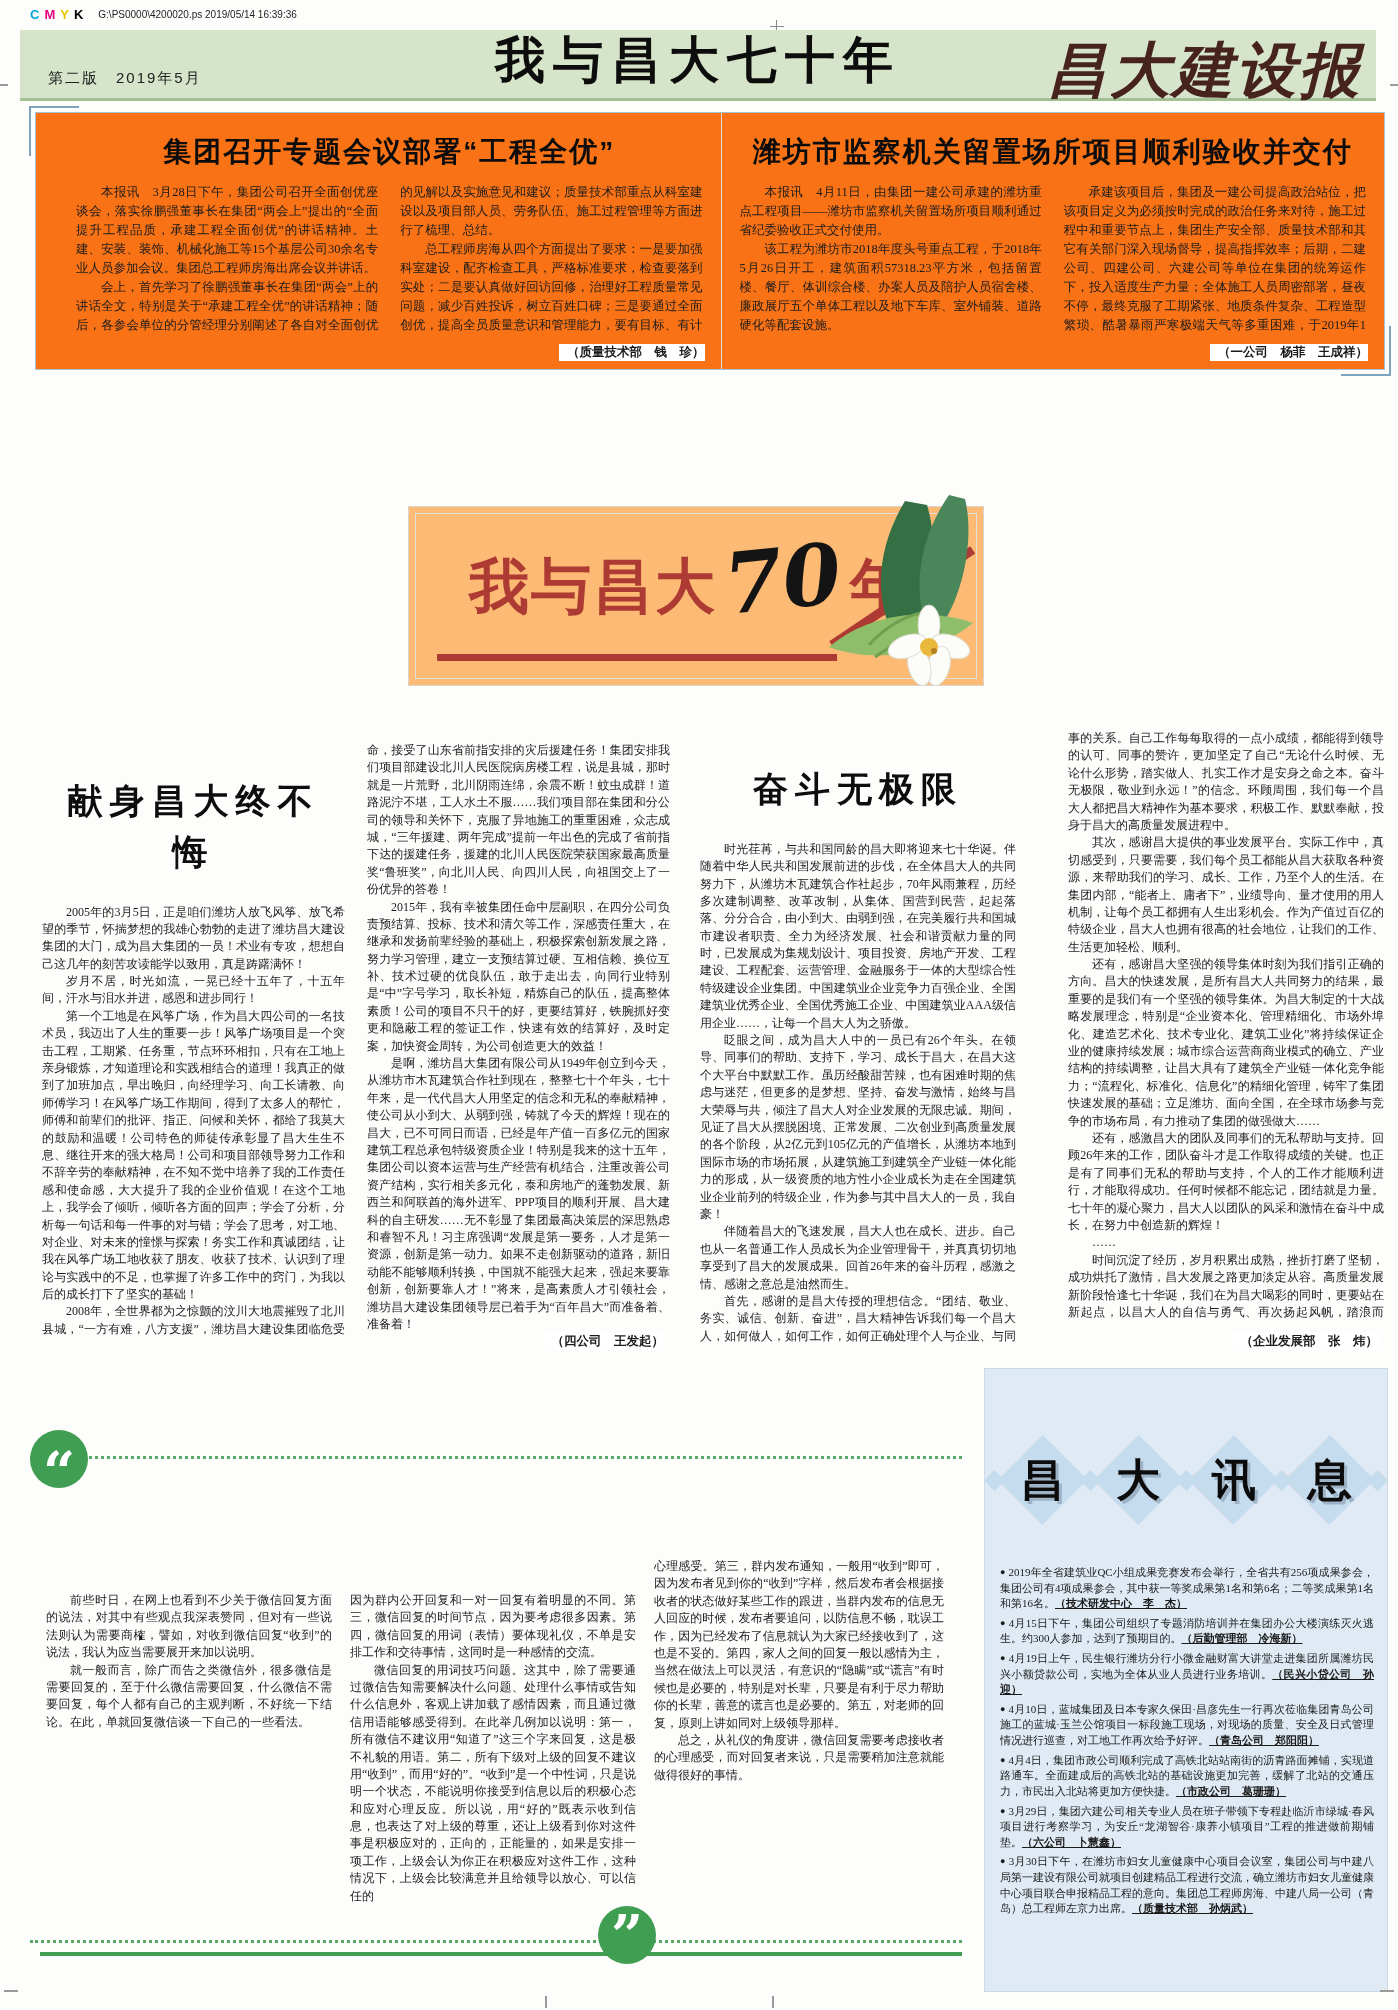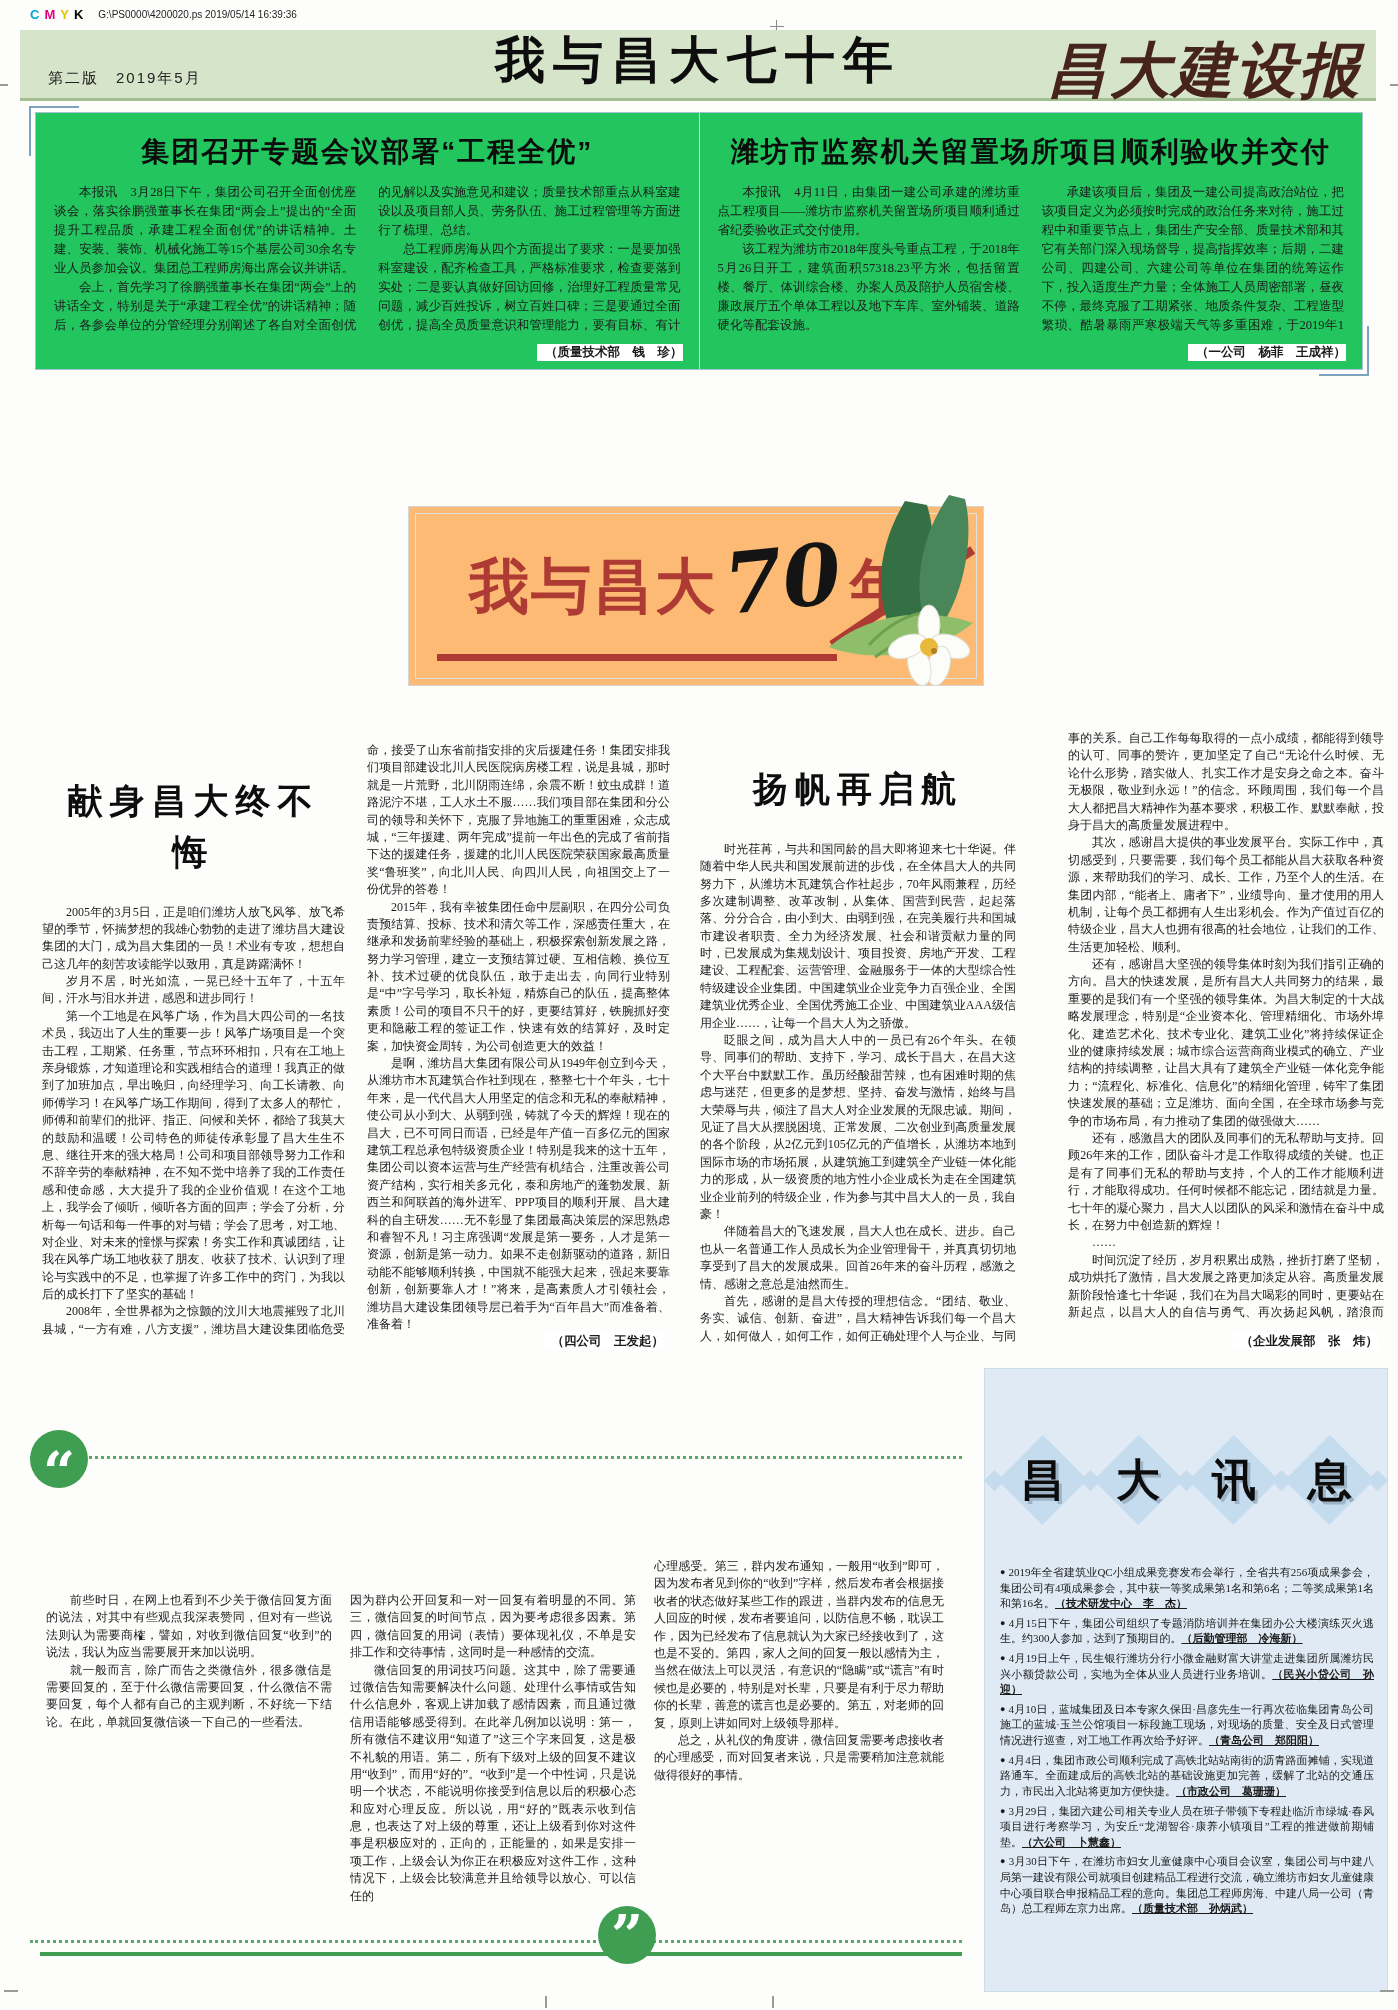--- a/index.html
+++ b/index.html
@@ -21,21 +21,21 @@
   .band{position:absolute;left:20px;top:30px;width:1356px;height:68px;background:#d6e5c9;
         border-bottom:3px solid #a3c094;}
   .edition{position:absolute;left:28px;bottom:10px;font-size:15px;color:#222;
            font-family:"Liberation Sans",sans-serif;letter-spacing:2px;}
   .page-title{position:absolute;left:0;right:0;top:5px;text-align:center;font-size:50px;line-height:1;
               font-weight:900;letter-spacing:8px;color:#0d0d0d;font-family:"Liberation Sans",sans-serif;}
   .paper-name{position:absolute;right:14px;top:4px;font-size:60px;line-height:1.2;font-weight:bold;
               font-style:italic;color:#46231d;letter-spacing:3px;font-family:"DejaVu Serif",serif;}
   
   .top-box{position:absolute;left:35px;top:112px;width:1326px;height:256px;border:1px solid #a6c3d6;
-           background:#22c55e;display:flex;}
+           background:#f97316;display:flex;padding-left:22px;}
   .top-box::before{content:'';position:absolute;left:-7px;top:-7px;width:48px;height:48px;
            border-left:2px solid #7da3bf;border-top:2px solid #7da3bf;}
   .top-box::after{content:'';position:absolute;right:-7px;bottom:-7px;width:48px;height:48px;
            border-right:2px solid #7da3bf;border-bottom:2px solid #7da3bf;}
   .top-article{flex:1;position:relative;padding:4px 18px 8px;}
   .top-article.first{border-right:1px solid #ddd;}
   .top-article h2{margin:16px 0 12px;text-align:center;font-size:28px;font-weight:900;letter-spacing:2px;
                   font-family:"Liberation Sans",sans-serif;color:#0c0c0c;}
   .top-article .cols{column-count:2;column-gap:22px;column-fill:auto;height:158px;overflow:hidden;
                      font-size:12.5px;line-height:1.52;text-align:justify;}
@@ -177,21 +177,21 @@
     <p>岁月不居，时光如流，一晃已经十五年了，十五年间，汗水与泪水并进，感恩和进步同行！</p>
     <p>第一个工地是在风筝广场，作为昌大四公司的一名技术员，我迈出了人生的重要一步！风筝广场项目是一个突击工程，工期紧、任务重，节点环环相扣，只有在工地上亲身锻炼，才知道理论和实践相结合的道理！我真正的做到了加班加点，早出晚归，向经理学习、向工长请教、向师傅学习！在风筝广场工作期间，得到了太多人的帮忙，师傅和前辈们的批评、指正、问候和关怀，都给了我莫大的鼓励和温暖！公司特色的师徒传承彰显了昌大生生不息、继往开来的强大格局！公司和项目部领导努力工作和不辞辛劳的奉献精神，在不知不觉中培养了我的工作责任感和使命感，大大提升了我的企业价值观！在这个工地上，我学会了倾听，倾听各方面的回声；学会了分析，分析每一句话和每一件事的对与错；学会了思考，对工地、对企业、对未来的憧憬与探索！务实工作和真诚团结，让我在风筝广场工地收获了朋友、收获了技术、认识到了理论与实践中的不足，也掌握了许多工作中的窍门，为我以后的成长打下了坚实的基础！</p>
     <p>2008年，全世界都为之惊颤的汶川大地震摧毁了北川县城，“一方有难，八方支援”，潍坊昌大建设集团临危受命，接受了山东省前指安排的灾后援建任务！集团安排我们项目部建设北川人民医院病房楼工程，说是县城，那时就是一片荒野，北川阴雨连绵，余震不断！蚊虫成群！道路泥泞不堪，工人水土不服……我们项目部在集团和分公司的领导和关怀下，克服了异地施工的重重困难，众志成城，“三年援建、两年完成”提前一年出色的完成了省前指下达的援建任务，援建的北川人民医院荣获国家最高质量奖“鲁班奖”，向北川人民、向四川人民，向祖国交上了一份优异的答卷！</p>
     <p>2015年，我有幸被集团任命中层副职，在四分公司负责预结算、投标、技术和清欠等工作，深感责任重大，在继承和发扬前辈经验的基础上，积极探索创新发展之路，努力学习管理，建立一支预结算过硬、互相信赖、换位互补、技术过硬的优良队伍，敢于走出去，向同行业特别是“中”字号学习，取长补短，精炼自己的队伍，提高整体素质！公司的项目不只干的好，更要结算好，铁腕抓好变更和隐蔽工程的签证工作，快速有效的结算好，及时定案，加快资金周转，为公司创造更大的效益！</p>
     <p>是啊，潍坊昌大集团有限公司从1949年创立到今天，从潍坊市木瓦建筑合作社到现在，整整七十个年头，七十年来，是一代代昌大人用坚定的信念和无私的奉献精神，使公司从小到大、从弱到强，铸就了今天的辉煌！现在的昌大，已不可同日而语，已经是年产值一百多亿元的国家建筑工程总承包特级资质企业！特别是我来的这十五年，集团公司以资本运营与生产经营有机结合，注重改善公司资产结构，实行相关多元化，泰和房地产的蓬勃发展、新西兰和阿联酋的海外进军、PPP项目的顺利开展、昌大建科的自主研发……无不彰显了集团最高决策层的深思熟虑和睿智不凡！习主席强调“发展是第一要务，人才是第一资源，创新是第一动力。如果不走创新驱动的道路，新旧动能不能够顺利转换，中国就不能强大起来，强起来要靠创新，创新要靠人才！”将来，是高素质人才引领社会，潍坊昌大建设集团领导层已着手为“百年昌大”而准备着、准备着！</p>
 
     <div class="art-byline">（四公司　王发起）</div>
   </div>
 
   <div class="feature f2">
-    <h3>扬帆再启航</h3>
+    <h3>奋斗无极限</h3>
     <p>时光荏苒，与共和国同龄的昌大即将迎来七十华诞。伴随着中华人民共和国发展前进的步伐，在全体昌大人的共同努力下，从潍坊木瓦建筑合作社起步，70年风雨兼程，历经多次建制调整、改革改制，从集体、国营到民营，起起落落、分分合合，由小到大、由弱到强，在完美履行共和国城市建设者职责、全力为经济发展、社会和谐贡献力量的同时，已发展成为集规划设计、项目投资、房地产开发、工程建设、工程配套、运营管理、金融服务于一体的大型综合性特级建设企业集团。中国建筑业企业竞争力百强企业、全国建筑业优秀企业、全国优秀施工企业、中国建筑业AAA级信用企业……，让每一个昌大人为之骄傲。</p>
     <p>眨眼之间，成为昌大人中的一员已有26个年头。在领导、同事们的帮助、支持下，学习、成长于昌大，在昌大这个大平台中默默工作。虽历经酸甜苦辣，也有困难时期的焦虑与迷茫，但更多的是梦想、坚持、奋发与激情，始终与昌大荣辱与共，倾注了昌大人对企业发展的无限忠诚。期间，见证了昌大从摆脱困境、正常发展、二次创业到高质量发展的各个阶段，从2亿元到105亿元的产值增长，从潍坊本地到国际市场的市场拓展，从建筑施工到建筑全产业链一体化能力的形成，从一级资质的地方性小企业成长为走在全国建筑业企业前列的特级企业，作为参与其中昌大人的一员，我自豪！</p>
     <p>伴随着昌大的飞速发展，昌大人也在成长、进步。自己也从一名普通工作人员成长为企业管理骨干，并真真切切地享受到了昌大的发展成果。回首26年来的奋斗历程，感激之情、感谢之意总是油然而生。</p>
     <p>首先，感谢的是昌大传授的理想信念。“团结、敬业、务实、诚信、创新、奋进”，昌大精神告诉我们每一个昌大人，如何做人，如何工作，如何正确处理个人与企业、与同事的关系。自己工作每每取得的一点小成绩，都能得到领导的认可、同事的赞许，更加坚定了自己“无论什么时候、无论什么形势，踏实做人、扎实工作才是安身之命之本。奋斗无极限，敬业到永远！”的信念。环顾周围，我们每一个昌大人都把昌大精神作为基本要求，积极工作、默默奉献，投身于昌大的高质量发展进程中。</p>
     <p>其次，感谢昌大提供的事业发展平台。实际工作中，真切感受到，只要需要，我们每个员工都能从昌大获取各种资源，来帮助我们的学习、成长、工作，乃至个人的生活。在集团内部，“能者上、庸者下”，业绩导向、量才使用的用人机制，让每个员工都拥有人生出彩机会。作为产值过百亿的特级企业，昌大人也拥有很高的社会地位，让我们的工作、生活更加轻松、顺利。</p>
     <p>还有，感谢昌大坚强的领导集体时刻为我们指引正确的方向。昌大的快速发展，是所有昌大人共同努力的结果，最重要的是我们有一个坚强的领导集体。为昌大制定的十大战略发展理念，特别是“企业资本化、管理精细化、市场外埠化、建造艺术化、技术专业化、建筑工业化”将持续保证企业的健康持续发展；城市综合运营商商业模式的确立、产业结构的持续调整，让昌大具有了建筑全产业链一体化竞争能力；“流程化、标准化、信息化”的精细化管理，铸牢了集团快速发展的基础；立足潍坊、面向全国，在全球市场参与竞争的市场布局，有力推动了集团的做强做大……</p>
     <p>还有，感激昌大的团队及同事们的无私帮助与支持。回顾26年来的工作，团队奋斗才是工作取得成绩的关键。也正是有了同事们无私的帮助与支持，个人的工作才能顺利进行，才能取得成功。任何时候都不能忘记，团结就是力量。七十年的凝心聚力，昌大人以团队的风采和激情在奋斗中成长，在努力中创造新的辉煌！</p>
     <p>……</p>
     <p>时间沉淀了经历，岁月积累出成熟，挫折打磨了坚韧，成功烘托了激情，昌大发展之路更加淡定从容。高质量发展新阶段恰逢七十华诞，我们在为昌大喝彩的同时，更要站在新起点，以昌大人的自信与勇气、再次扬起风帆，踏浪而行。“长风破浪会有时，直挂云帆济沧海”。愿昌大的发展更辉煌，明天更美好！</p>
     <div class="art-byline">（企业发展部　张　炜）</div>

